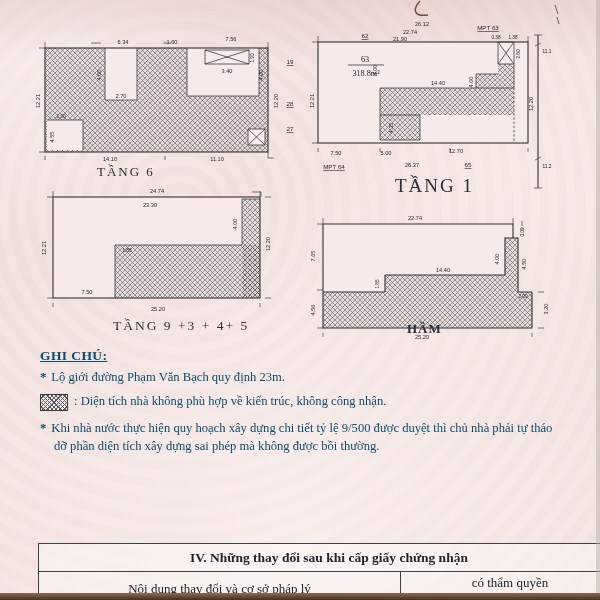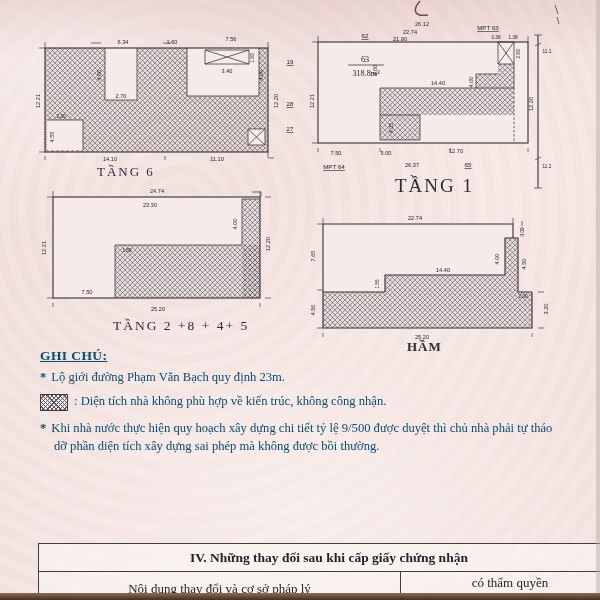--- a/index.html
+++ b/index.html
@@ -157,42 +157,42 @@
   <path class="tick" d="M222,7 h9 v5 M23,6 v6 M230,6 v6 M17,12 h6 M17,113 h6 M23,118 v4 M230,118 v4 M235,12 h6 M235,113 h6"></path>
   <text class="dim" x="127" y="8">24.74</text>
   <text class="dim" x="120" y="22">23.30</text>
   <text class="dim" x="16" y="63" transform="rotate(-90 16 63)">12.21</text>
   <text class="dim" x="240" y="59" transform="rotate(-90 240 59)">12.20</text>
   <text class="dim" x="207" y="39" transform="rotate(-90 207 39)">4.00</text>
   <text class="dim sm" x="97" y="67">1.85</text>
   <text class="dim" x="57" y="109">7.50</text>
   <text class="dim" x="128" y="126">25.20</text>
 </svg>
-<div class="plan-caption" style="left:113px;top:318px;font-size:13.5px">TẦNG 2 +8 + 4+ 5</div>
+<div class="plan-caption" style="left:113px;top:318px;font-size:13.5px">TẦNG 9 +3 + 4+ 5</div>
 
 <svg class="plan" style="left:300px;top:195px;width:300px;height:150px" viewBox="0 0 300 150">
   <path class="cut" d="M23,29 H213 V43 H218 V97 H232 V133 H23 Z"></path>
   <rect x="205" y="43" width="13" height="54" fill="url(#hatch)"></rect>
   <rect x="85" y="80" width="120" height="17" fill="url(#hatch)"></rect>
   <rect x="23" y="97" width="209" height="36" fill="url(#hatch)"></rect>
   <path class="ol" d="M23,29 H213 V43 M23,29 V133 H232 V97 M213,43 H205 V80 M213,43 H218 V97 H232 M85,80 H205 M85,80 V97 M23,97 H85"></path>
   <path class="tick" d="M23,23 v6 M213,23 v6 M17,29 h6 M17,133 h6 M23,138 v4 M232,138 v4 M238,97 h6 M238,133 h6 M222,26 v5 M17,95 h6"></path>
   <text class="dim" x="115" y="25">22.74</text>
   <text class="dim sm" x="224" y="37" transform="rotate(-90 224 37)">0.09</text>
   <text class="dim" x="15" y="61" transform="rotate(-90 15 61)">7.65</text>
   <text class="dim" x="15" y="115" transform="rotate(-90 15 115)">4.56</text>
   <text class="dim sm" x="79" y="89" transform="rotate(-90 79 89)">1.85</text>
   <text class="dim" x="143" y="77">14.40</text>
   <text class="dim" x="199" y="64" transform="rotate(-90 199 64)">4.00</text>
   <text class="dim" x="226" y="69" transform="rotate(-90 226 69)">4.50</text>
   <text class="dim sm" x="223" y="103">2.00</text>
   <text class="dim" x="248" y="114" transform="rotate(-90 248 114)">3.20</text>
   <text class="dim" x="122" y="144">25.20</text>
 </svg>
-<div class="plan-caption" style="left:407px;top:339px;font-weight:bold;letter-spacing:1px">HẦM</div>
+<div class="plan-caption" style="left:407px;top:321px;font-weight:bold;letter-spacing:1px">HẦM</div>
 
 <div class="notes">
   <div class="notes-heading">GHI CHÚ:</div>
   <div class="note-item">
     <span class="b">*</span><span>Lộ giới đường Phạm Văn Bạch quy định 23m.</span>
   </div>
   <div class="note-item note-flex">
     <span class="swatch"></span>
     <span>: Diện tích nhà không phù hợp về kiến trúc, không công nhận.</span>
   </div>

